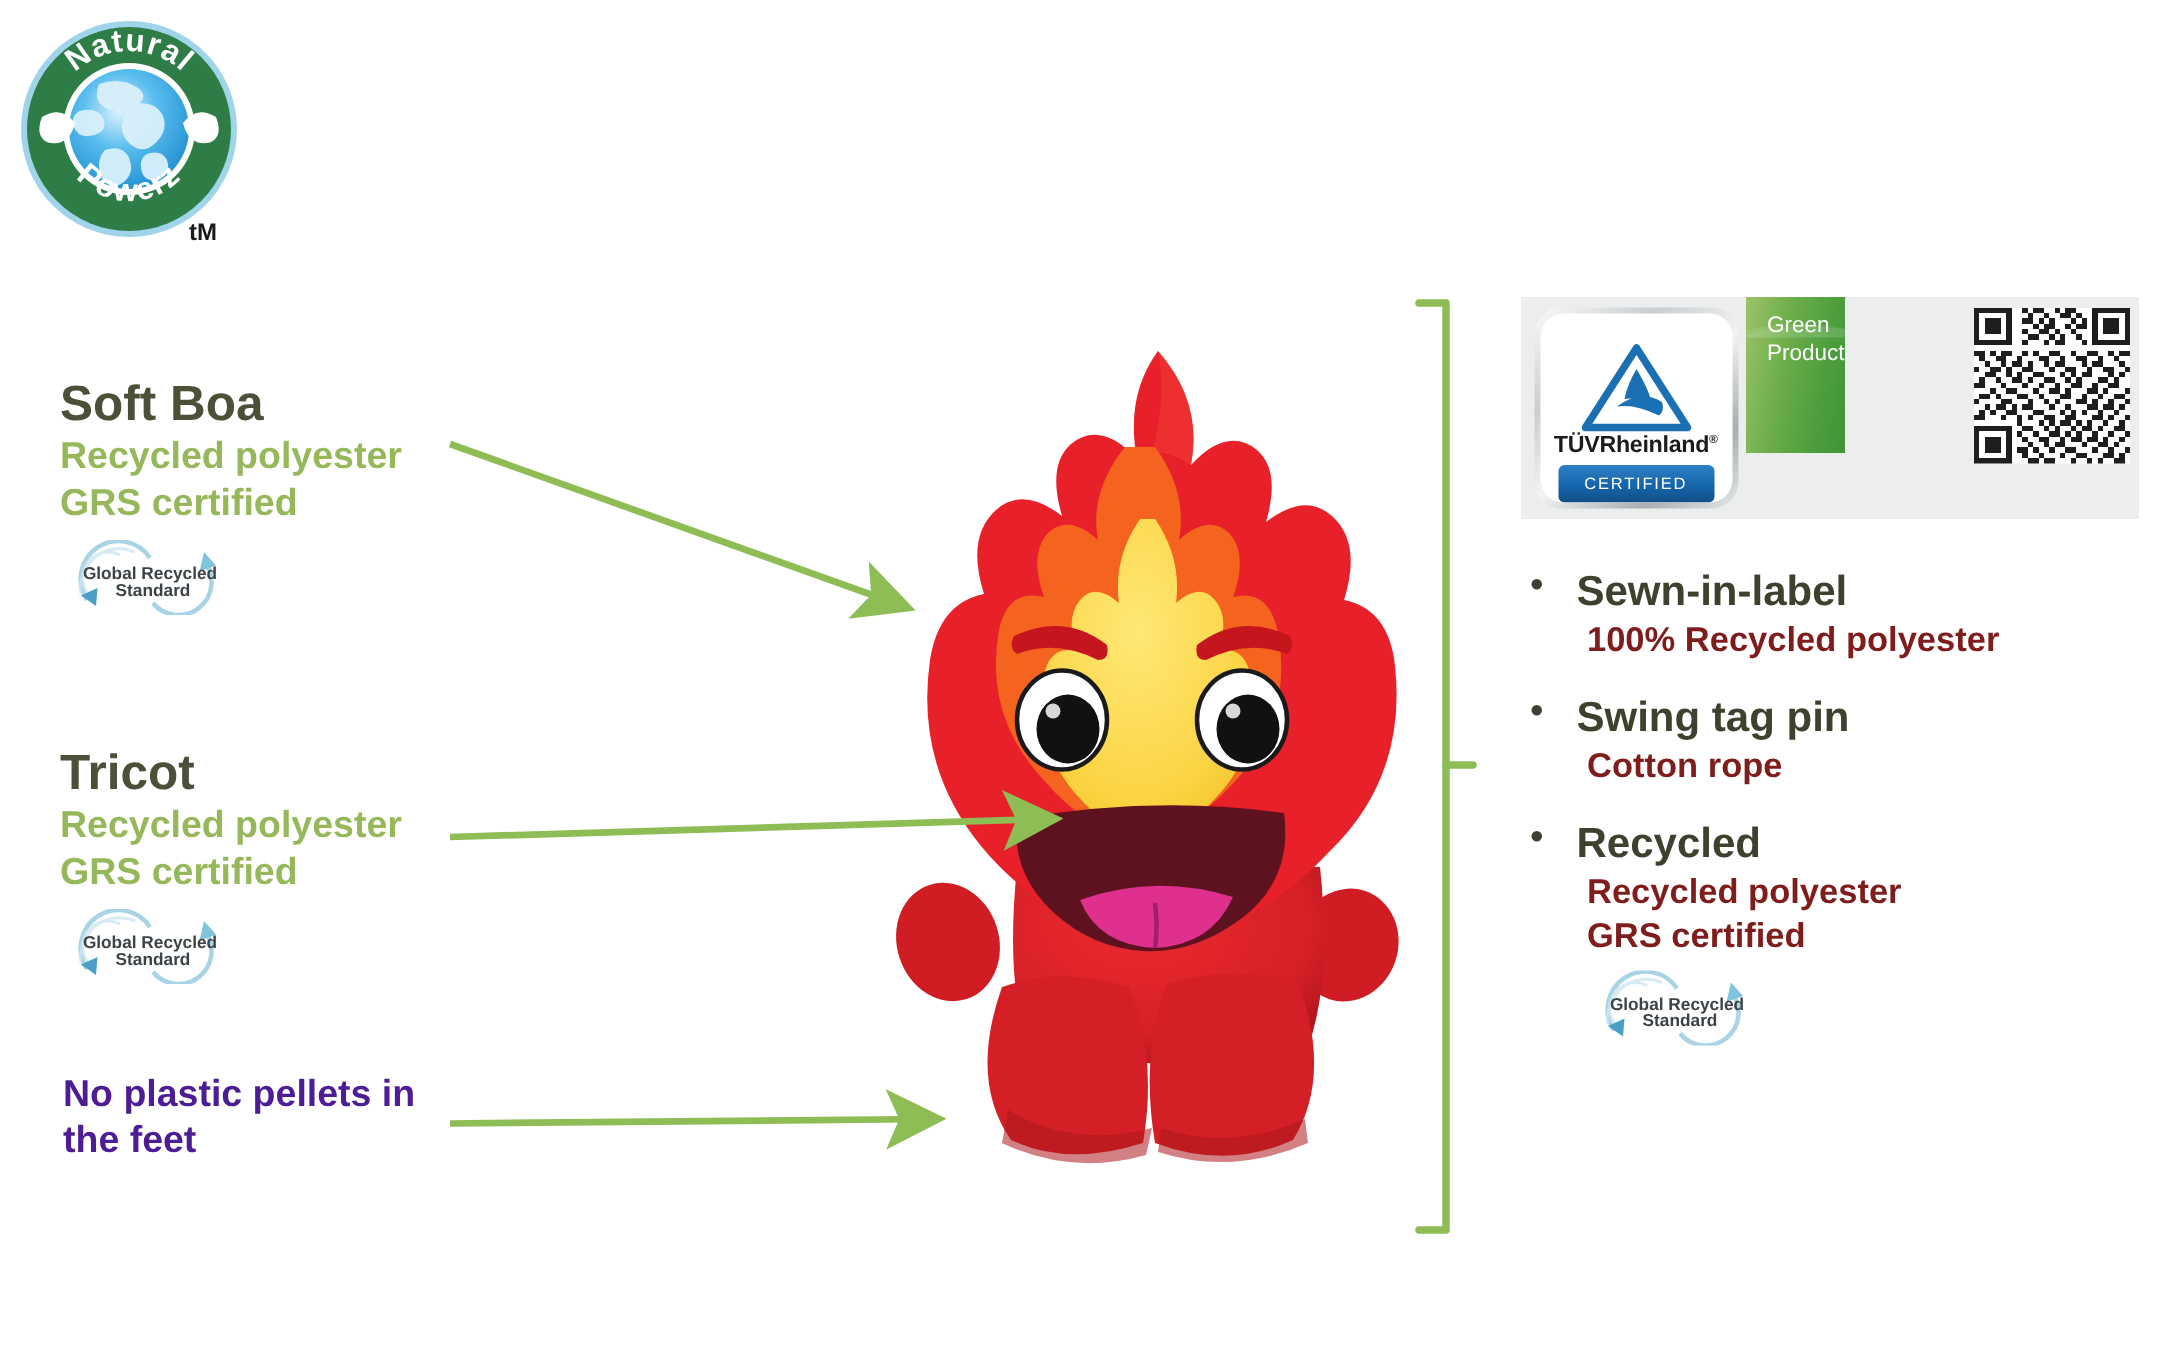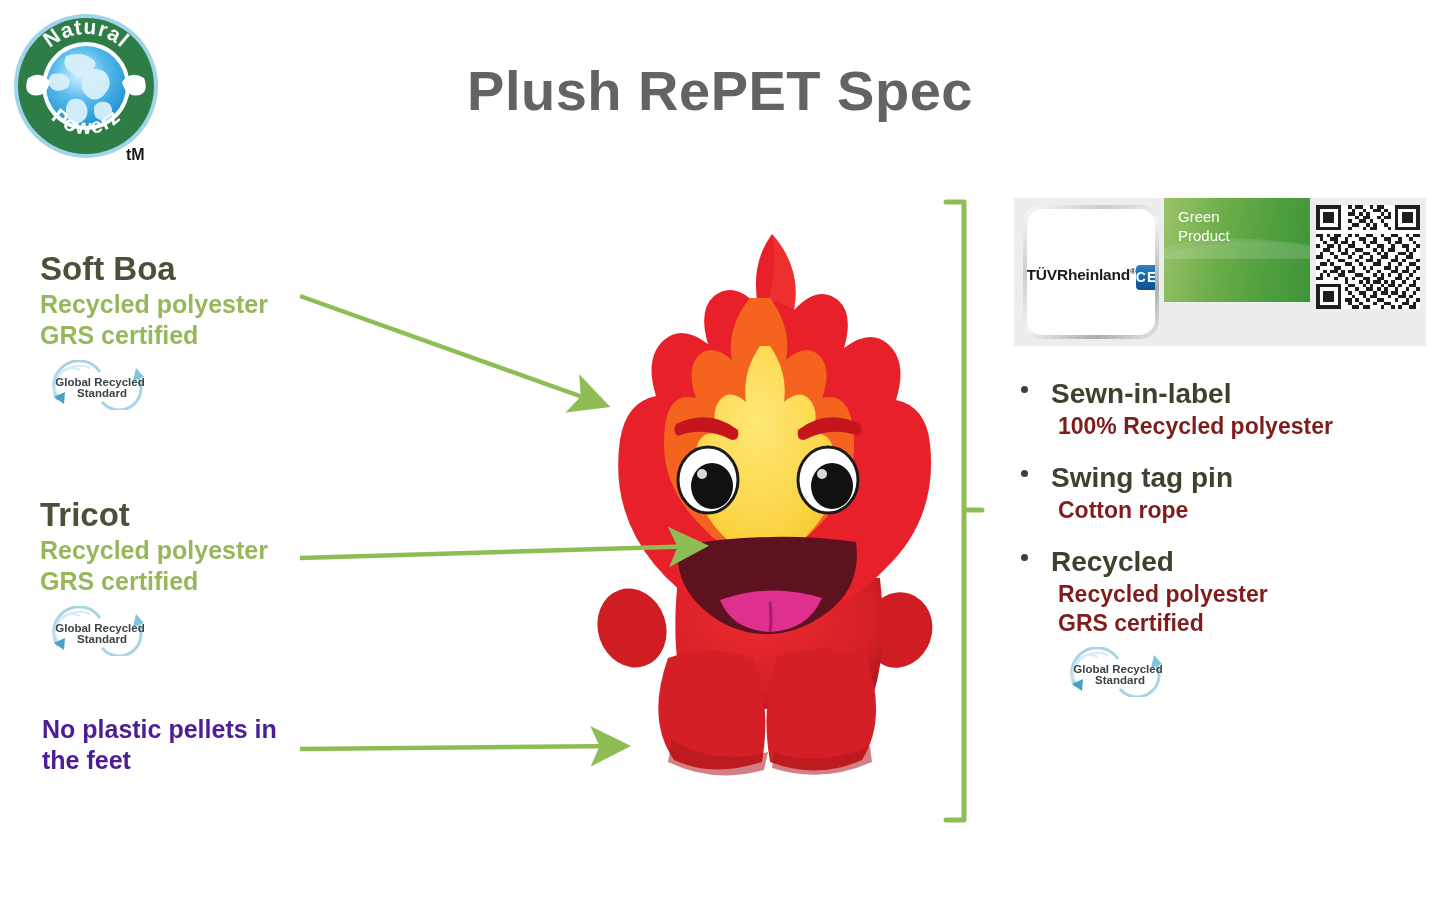--- a/index.html
+++ b/index.html
@@ -99,23 +99,23 @@
     border-radius: 18px;
     background: linear-gradient(140deg,#fbfbfb 0%,#c9cdd0 28%,#f2f3f4 52%,#a9aeb2 78%,#e6e8ea 100%);
     padding: 4px;
     box-sizing: border-box;
   }
   .tuv-plate-in {
     width: 100%; height: 100%;
     border-radius: 15px;
     background: #fff;
     display: flex;
-    flex-direction: row;
+    flex-direction: column;
     align-items: center;
-    justify-content: flex-start;
+    justify-content: flex-end;
     box-sizing: border-box;
     overflow: hidden;
     padding-top: 6px;
   }
   .tuv-tri { width: 74px; height: 60px; }
   .tuv-word {
     font-size: 15.5px;
     color: #1b1b1b;
     font-weight: 600;
     letter-spacing: -0.2px;
@@ -123,32 +123,32 @@
     position: relative;
   }
   .tuv-word sup { font-size: 8px; vertical-align: super; }
   .tuv-cert {
     margin-top: 4px;
     width: 104px;
     height: 25px;
     border-radius: 4px;
     background: linear-gradient(180deg,#2f7fc4 0%,#1565ab 55%,#114f88 100%);
     color: #ffffff;
-    font-size: 14px;
-    font-weight: bold;
+    font-size: 11px;
+    font-weight: normal;
     letter-spacing: 1.2px;
     display: flex;
     align-items: center;
     justify-content: center;
   }
   .tuv-mid {
     flex: 1 1 auto;
     position: relative;
     display: flex;
-    flex-direction: column;
+    flex-direction: row;
   }
   .tuv-green {
     height: 104px;
     background: linear-gradient(100deg,#9cc36b 0%,#6cae49 38%,#4e9e3e 72%,#3f9438 100%);
     position: relative;
     overflow: hidden;
     padding: 10px 0 0 14px;
     box-sizing: border-box;
   }
   .tuv-green .swoosh {
@@ -245,21 +245,20 @@
       <text font-family="Liberation Sans, sans-serif" font-size="21" font-weight="bold" fill="#ffffff" letter-spacing="1">
         <textPath href="#arcTop" startOffset="50%" text-anchor="middle">Natural</textPath>
       </text>
       <text font-family="Liberation Sans, sans-serif" font-size="21" font-weight="bold" fill="#ffffff" letter-spacing="1">
         <textPath href="#arcBot" startOffset="50%" text-anchor="middle">Powerz</textPath>
       </text>
       <text x="118" y="152" font-family="Liberation Sans, sans-serif" font-size="16" font-weight="bold" fill="#1a1a1a">tM</text>
     </svg>
   </div>
 
-  <div class="title">Plush RePET Spec</div>
 
   <div class="spec-block" style="left:40px; top:248px;">
     <div class="spec-head">Soft Boa</div>
     <div class="spec-sub">Recycled polyester</div>
     <div class="spec-sub">GRS certified</div>
     <div class="grs" style="margin-top:10px;">
       <svg width="122" height="50" viewBox="0 0 122 50">
         <g fill="none" stroke="#a9d4e6" stroke-width="3">
           <path d="M18 40 A 22 22 0 1 1 60 12"></path>
           <path d="M96 14 A 22 22 0 0 1 62 42"></path>

